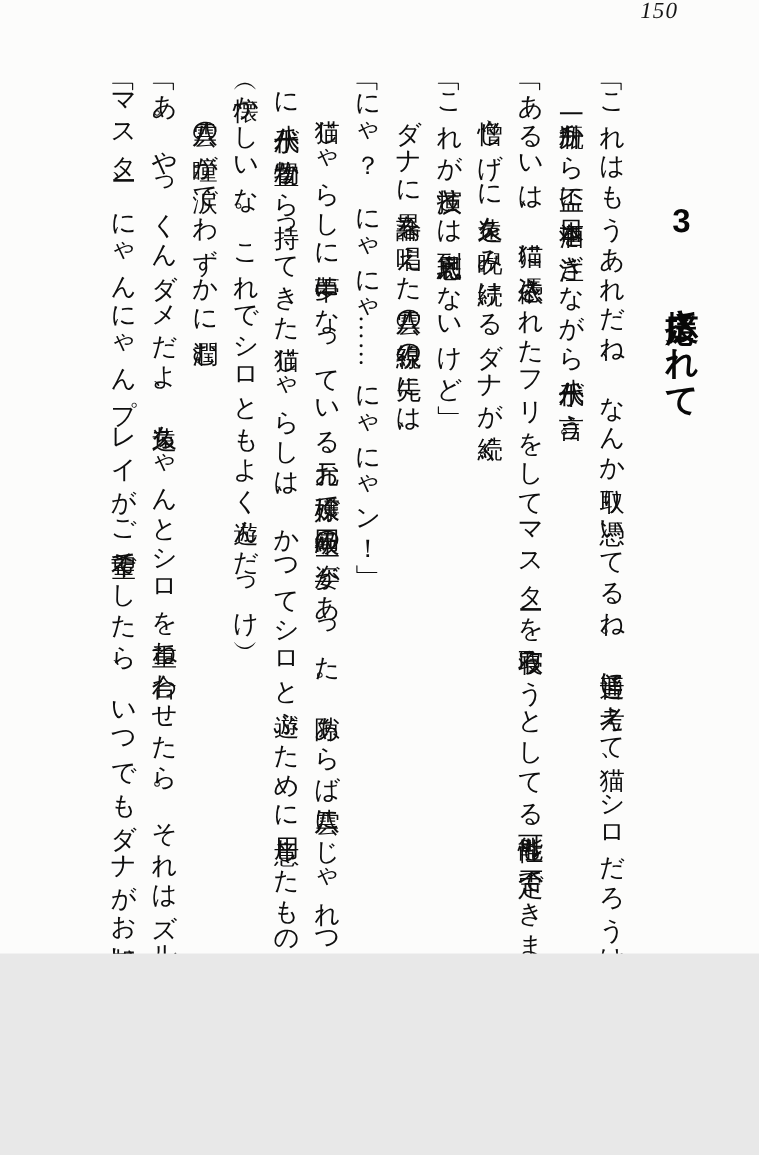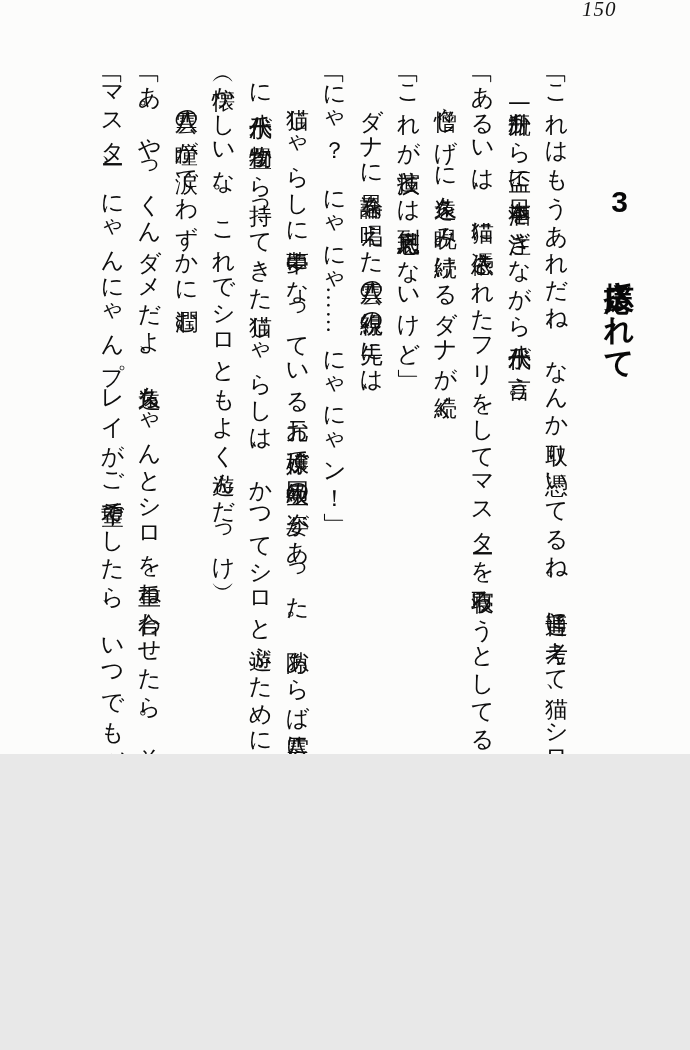--- a/index.html
+++ b/index.html
@@ -3,21 +3,21 @@
 <meta charset="utf-8">
 <style>
   html, body {
     margin: 0;
     padding: 0;
     background: #e8e8e8;
   }
   .page {
     position: relative;
     width: 690px;
-    height: 754px;
+    height: 867px;
     margin: 0 auto;
     background: #fcfcfb;
     overflow: hidden;
     color: #111;
   }
   .page-number {
     position: absolute;
     top: -3px;
     left: 582px;
     font-family: "Liberation Serif", "DejaVu Serif", serif;

